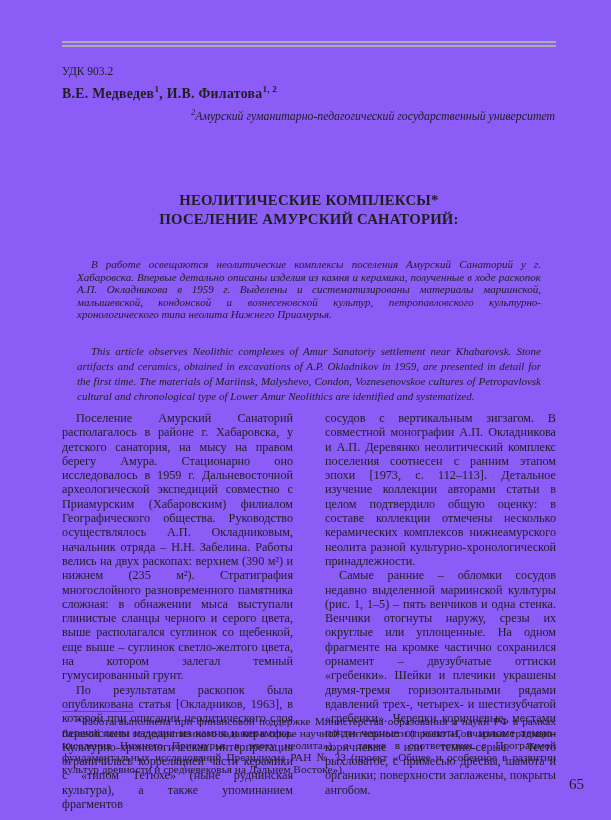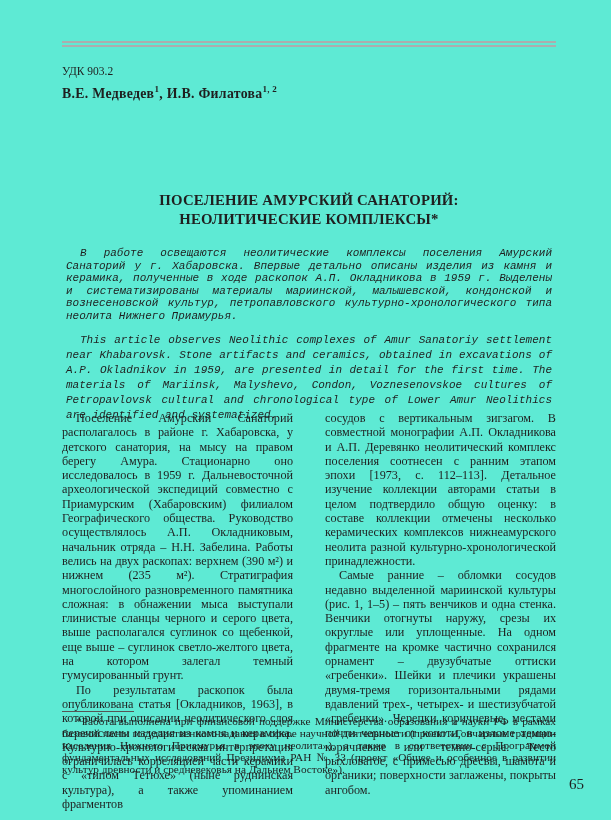--- a/index.html
+++ b/index.html
@@ -1,21 +1,21 @@
 <!DOCTYPE html>
 <html lang="ru"><head>
 <meta charset="utf-8">
 <style>
   html, body { margin: 0; padding: 0; background: #e8e8e8; }
   .page {
     position: relative;
     width: 611px;
     height: 820px;
     margin: 0 auto;
-    background: #5eead4;
+    background: #8b5cf6;
     font-family: "Liberation Serif", "DejaVu Serif", serif;
     color: #1f1f1f;
     overflow: hidden;
   }
   .header-rule {
     position: absolute;
     left: 62px; right: 55px; top: 41px;
     height: 2px;
     border-top: 2px solid #adadad;
     border-bottom: 2px solid #adadad;
@@ -61,21 +61,21 @@
     font-style: italic;
   }
   .abstract-en {
     position: absolute;
     left: 62px; right: 55px; top: 329px;
     font-size: 11px;
     line-height: 15px;
     text-align: justify;
     font-style: italic;
   }
-  .abstract-ru p, .abstract-en p { margin: 4px; font-family: Liberation Mono, monospace; }
+  .abstract-ru p, .abstract-en p { margin: 15px; }
   .indent { text-indent: 14px; }
   .kw-label-ru { font-style: normal; font-weight: bold; }
   .kw-label-en { font-style: normal; font-weight: normal; }
   .columns {
     position: absolute;
     left: 62px; right: 55px; top: 411px;
     display: flex;
     gap: 32px;
     font-size: 12.2px;
     line-height: 14.3px;
@@ -108,25 +108,26 @@
 
 <div class="page">
 
   <div class="header-rule"></div>
 
   <div class="udk">УДК 903.2</div>
 
   <div class="byline"><span>В.Е. Медведев</span><sup>1</sup><span>, </span><span>И.В. Филатова</span><sup>1, 2</sup></div>
 
   <div class="affiliations">
+    <div><sup>2</sup><span>Амурский гуманитарно-педагогический государственный университет</span></div>
   </div>
 
   <div class="article-title">
+    <div>НЕОЛИТИЧЕСКИЕ КОМПЛЕКСЫ*</div>
     <div>ПОСЕЛЕНИЕ АМУРСКИЙ САНАТОРИЙ:</div>
-    <div>НЕОЛИТИЧЕСКИЕ КОМПЛЕКСЫ*</div>
   </div>
 
   <div class="abstract-ru">
     <p class="indent">В работе освещаются неолитические комплексы поселения Амурский Санаторий у г. Хабаровска. Впервые детально описаны изделия из камня и керамика, полученные в ходе раскопок А.П. Окладникова в 1959 г. Выделены и систематизированы материалы мариинской, малышевской, кондонской и вознесеновской культур, петропавловского культурно-хронологического типа неолита Нижнего Приамурья.</p>
   </div>
 
   <div class="abstract-en">
     <p class="indent">This article observes Neolithic complexes of Amur Sanatoriy settlement near Khabarovsk. Stone artifacts and ceramics, obtained in excavations of A.P. Okladnikov in 1959, are presented in detail for the first time. The materials of Mariinsk, Malyshevo, Condon, Voznesenovskoe cultures of Petropavlovsk cultural and chronological type of Lower Amur Neolithics are identified and systematized.</p>
   </div>
 

